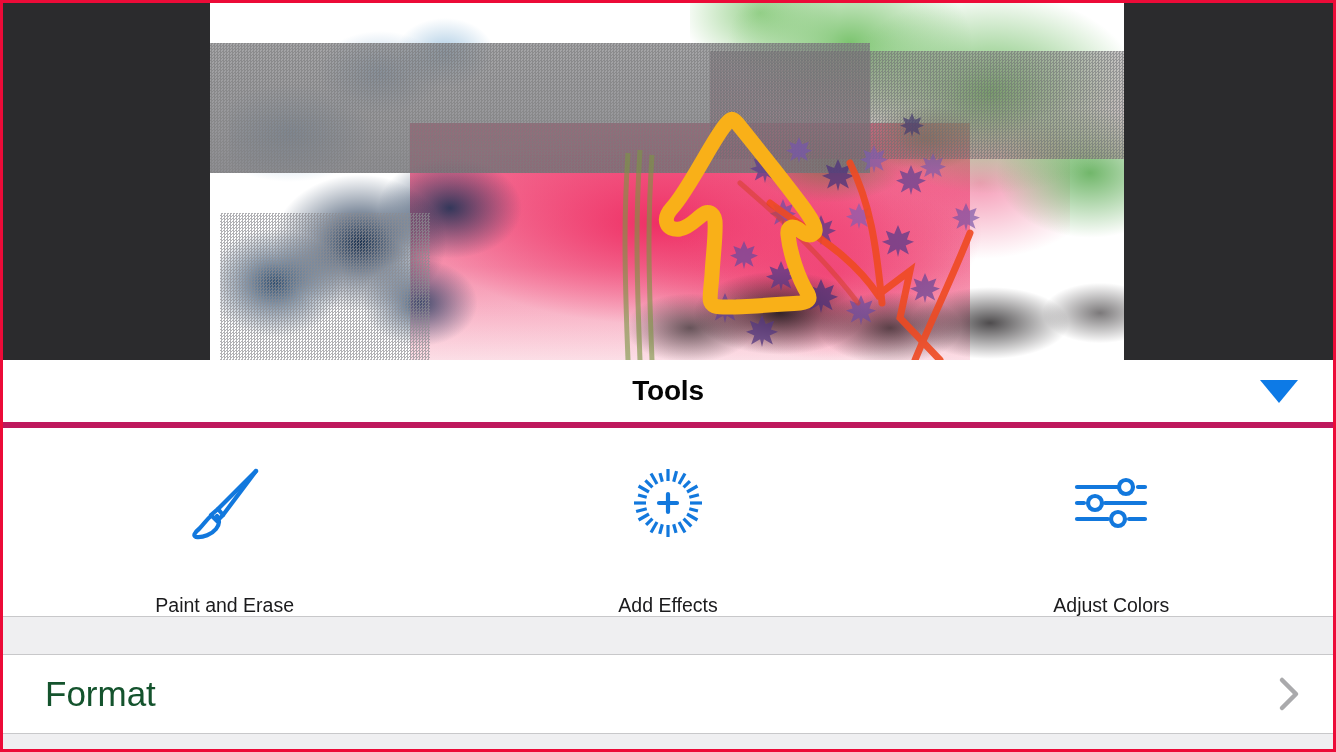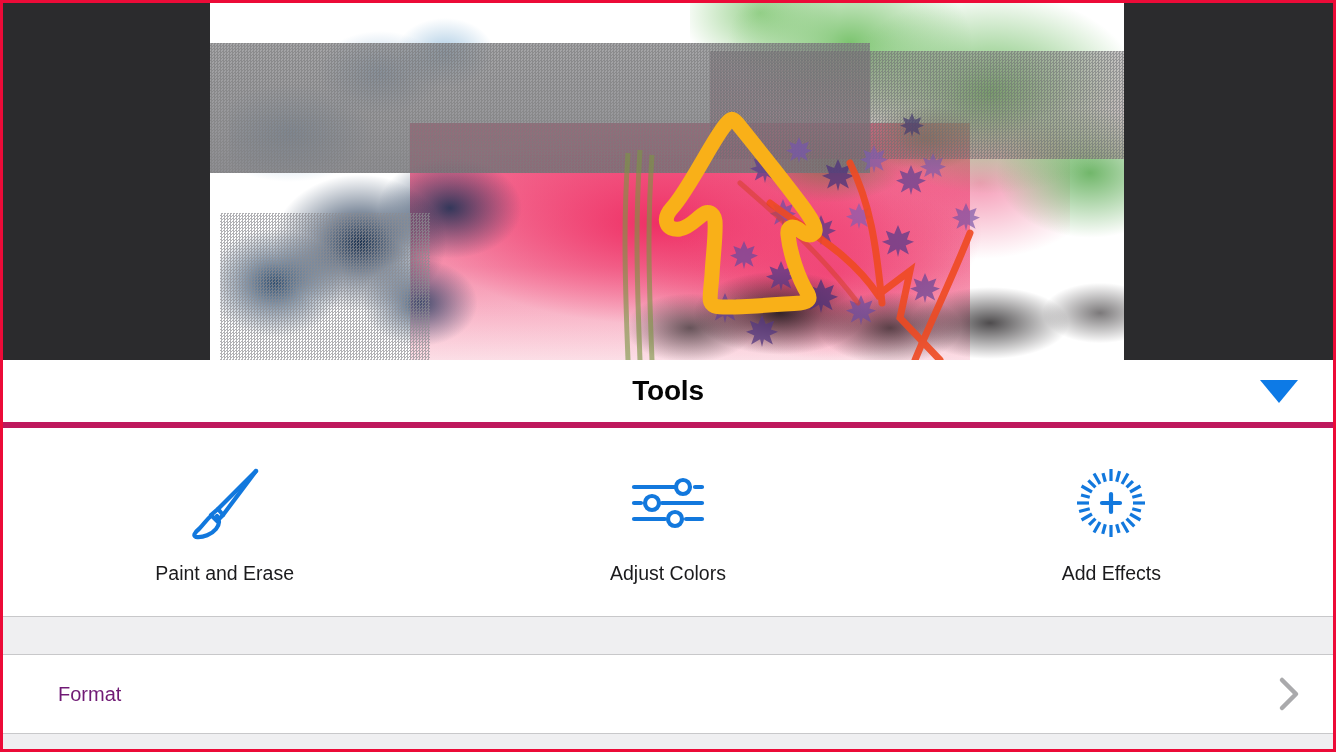--- a/index.html
+++ b/index.html
@@ -164,21 +164,21 @@
     display: flex;
     align-items: flex-start;
     box-sizing: border-box;
   }
   .tool {
     flex: 1 1 0;
     height: 100%;
     display: flex;
     flex-direction: column;
     align-items: center;
-    justify-content: flex-start;
+    justify-content: space-between;
     padding-top: 32px;
     box-sizing: border-box;
     cursor: pointer;
   }
   .tool-icon {
     width: 88px; height: 84px;
     display: flex; align-items: center; justify-content: center;
   }
   .tool-label {
     margin-top: 17px;
@@ -202,23 +202,23 @@
   .format-row {
     position: absolute;
     left: 0; top: 652px;
     width: 1330px; height: 78px;
     background: #ffffff;
     display: flex;
     align-items: center;
     cursor: pointer;
   }
   .format-label {
-    margin-left: 55px;
-    font-size: 20px;
-    color: #701a75;
+    margin-left: 42px;
+    font-size: 35px;
+    color: #14532d;
   }
   .format-chevron {
     position: absolute;
     right: 32px; top: 50%;
     transform: translateY(-50%);
     width: 24px; height: 36px;
   }
 </style>
 </head>
 <body>
@@ -309,41 +309,20 @@
             <path d="M74,8 L41,52"></path>
             <path d="M36,46 L41,52 L35,58 L29,52 Z"></path>
             <path d="M30,52 C24,57 22,61 17,66 C12,70 11,73 14,74 C21,75 30,71 34,66 C38,61 38,57 35,53"></path>
           </g>
         </svg>
       </div>
       <div class="tool-label">Paint and Erase</div>
     </div>
 
 
-
-    <div class="tool">
-      <div class="tool-icon">
-        <svg width="86" height="80" viewBox="0 0 86 80">
-          <g stroke="#1278dd" stroke-width="4.2" stroke-linecap="round" fill="none">
-            <line x1="9" y1="24" x2="50" y2="24"></line>
-            <circle cx="58" cy="24" r="7"></circle>
-            <line x1="70" y1="24" x2="77" y2="24"></line>
-
-            <line x1="9" y1="40" x2="16" y2="40"></line>
-            <circle cx="27" cy="40" r="7"></circle>
-            <line x1="37" y1="40" x2="77" y2="40"></line>
-
-            <line x1="9" y1="56" x2="40" y2="56"></line>
-            <circle cx="50" cy="56" r="7"></circle>
-            <line x1="61" y1="56" x2="77" y2="56"></line>
-          </g>
-        </svg>
-      </div>
-      <div class="tool-label">Adjust Colors</div>
-    </div>
 
     <div class="tool">
       <div class="tool-icon">
         <svg width="86" height="80" viewBox="0 0 86 80">
           <g stroke="#1278dd" stroke-width="3.2" stroke-linecap="butt">
             <g transform="translate(43,40)">
               <line y1="-34" y2="-22" transform="rotate(0)"></line>
               <line y1="-33" y2="-22" transform="rotate(15)"></line>
               <line y1="-34" y2="-22" transform="rotate(30)"></line>
               <line y1="-31" y2="-22" transform="rotate(45)"></line>
@@ -371,20 +350,41 @@
           </g>
           <g stroke="#1278dd" stroke-width="4.2" stroke-linecap="round">
             <line x1="43" y1="31" x2="43" y2="49"></line>
             <line x1="34" y1="40" x2="52" y2="40"></line>
           </g>
         </svg>
       </div>
       <div class="tool-label">Add Effects</div>
     </div>
 
+    <div class="tool">
+      <div class="tool-icon">
+        <svg width="86" height="80" viewBox="0 0 86 80">
+          <g stroke="#1278dd" stroke-width="4.2" stroke-linecap="round" fill="none">
+            <line x1="9" y1="24" x2="50" y2="24"></line>
+            <circle cx="58" cy="24" r="7"></circle>
+            <line x1="70" y1="24" x2="77" y2="24"></line>
+
+            <line x1="9" y1="40" x2="16" y2="40"></line>
+            <circle cx="27" cy="40" r="7"></circle>
+            <line x1="37" y1="40" x2="77" y2="40"></line>
+
+            <line x1="9" y1="56" x2="40" y2="56"></line>
+            <circle cx="50" cy="56" r="7"></circle>
+            <line x1="61" y1="56" x2="77" y2="56"></line>
+          </g>
+        </svg>
+      </div>
+      <div class="tool-label">Adjust Colors</div>
+    </div>
+
 
 
   </div>
 
   <div class="gap-band one"></div>
 
   <div class="format-row">
     <div class="format-label">Format</div>
     <svg class="format-chevron" viewBox="0 0 24 36">
       <path d="M5,4 L19,18 L5,32" fill="none" stroke="#aaaaac" stroke-width="4.5" stroke-linecap="round" stroke-linejoin="round"></path>

